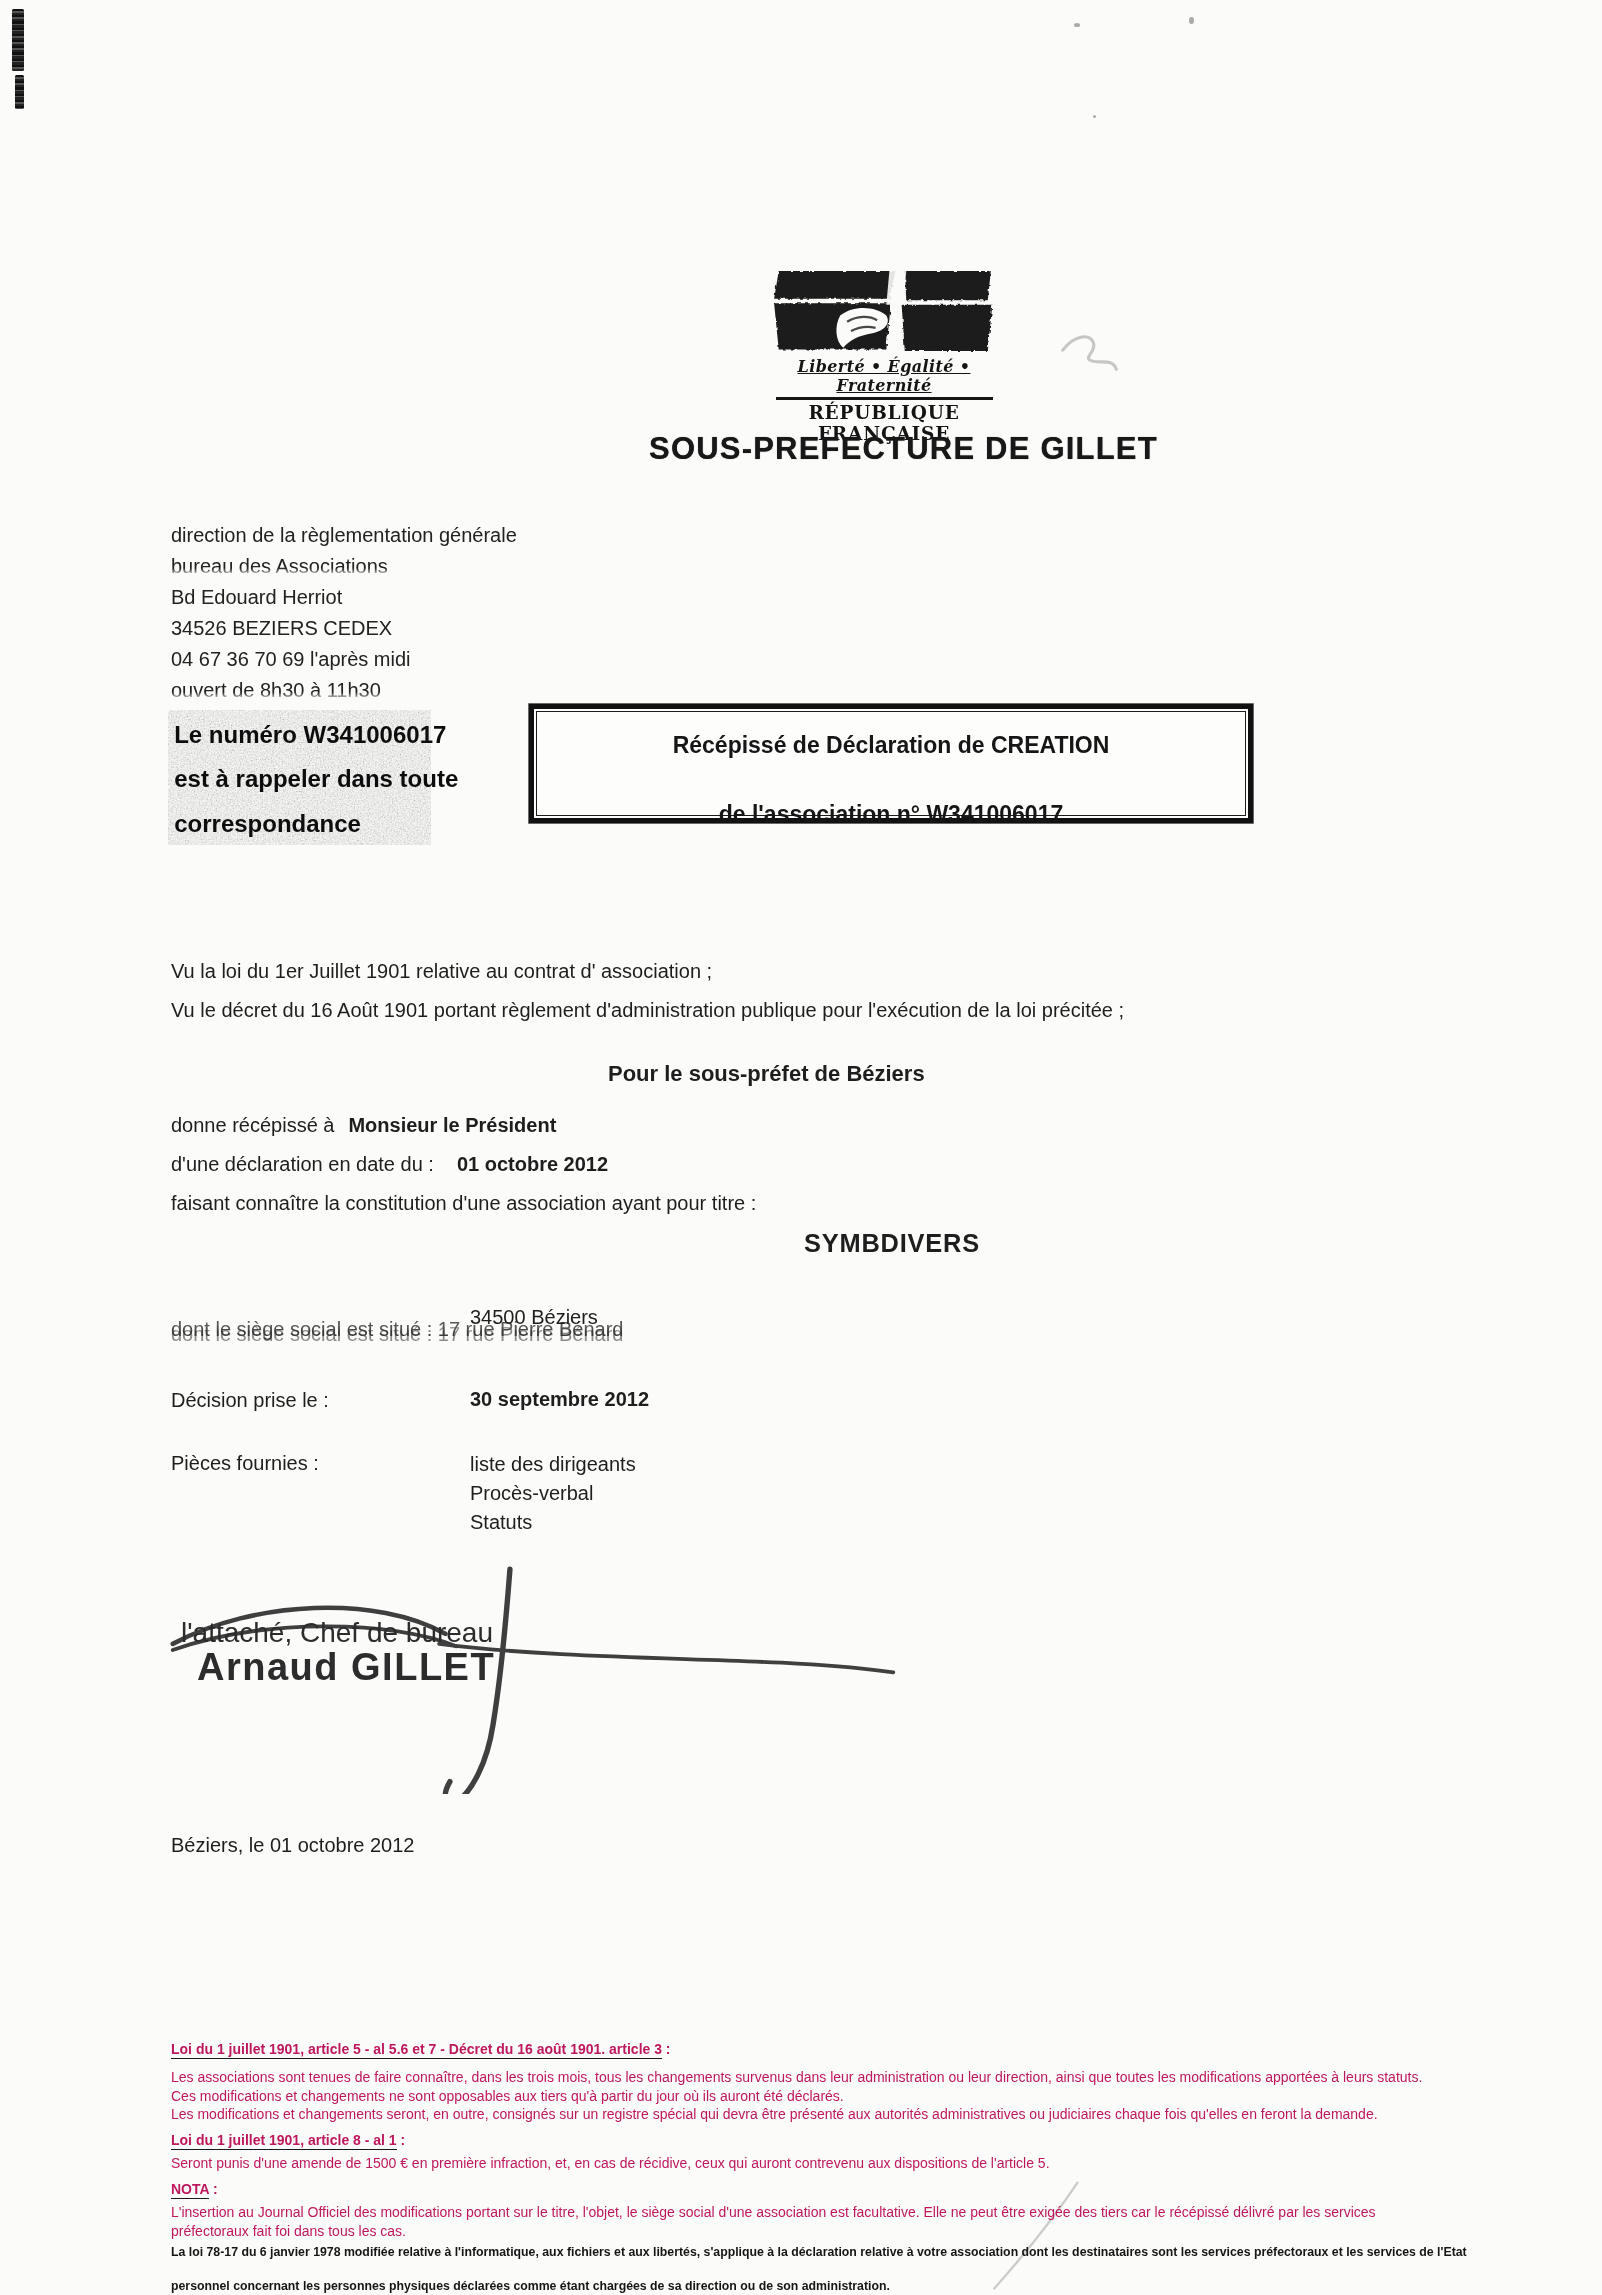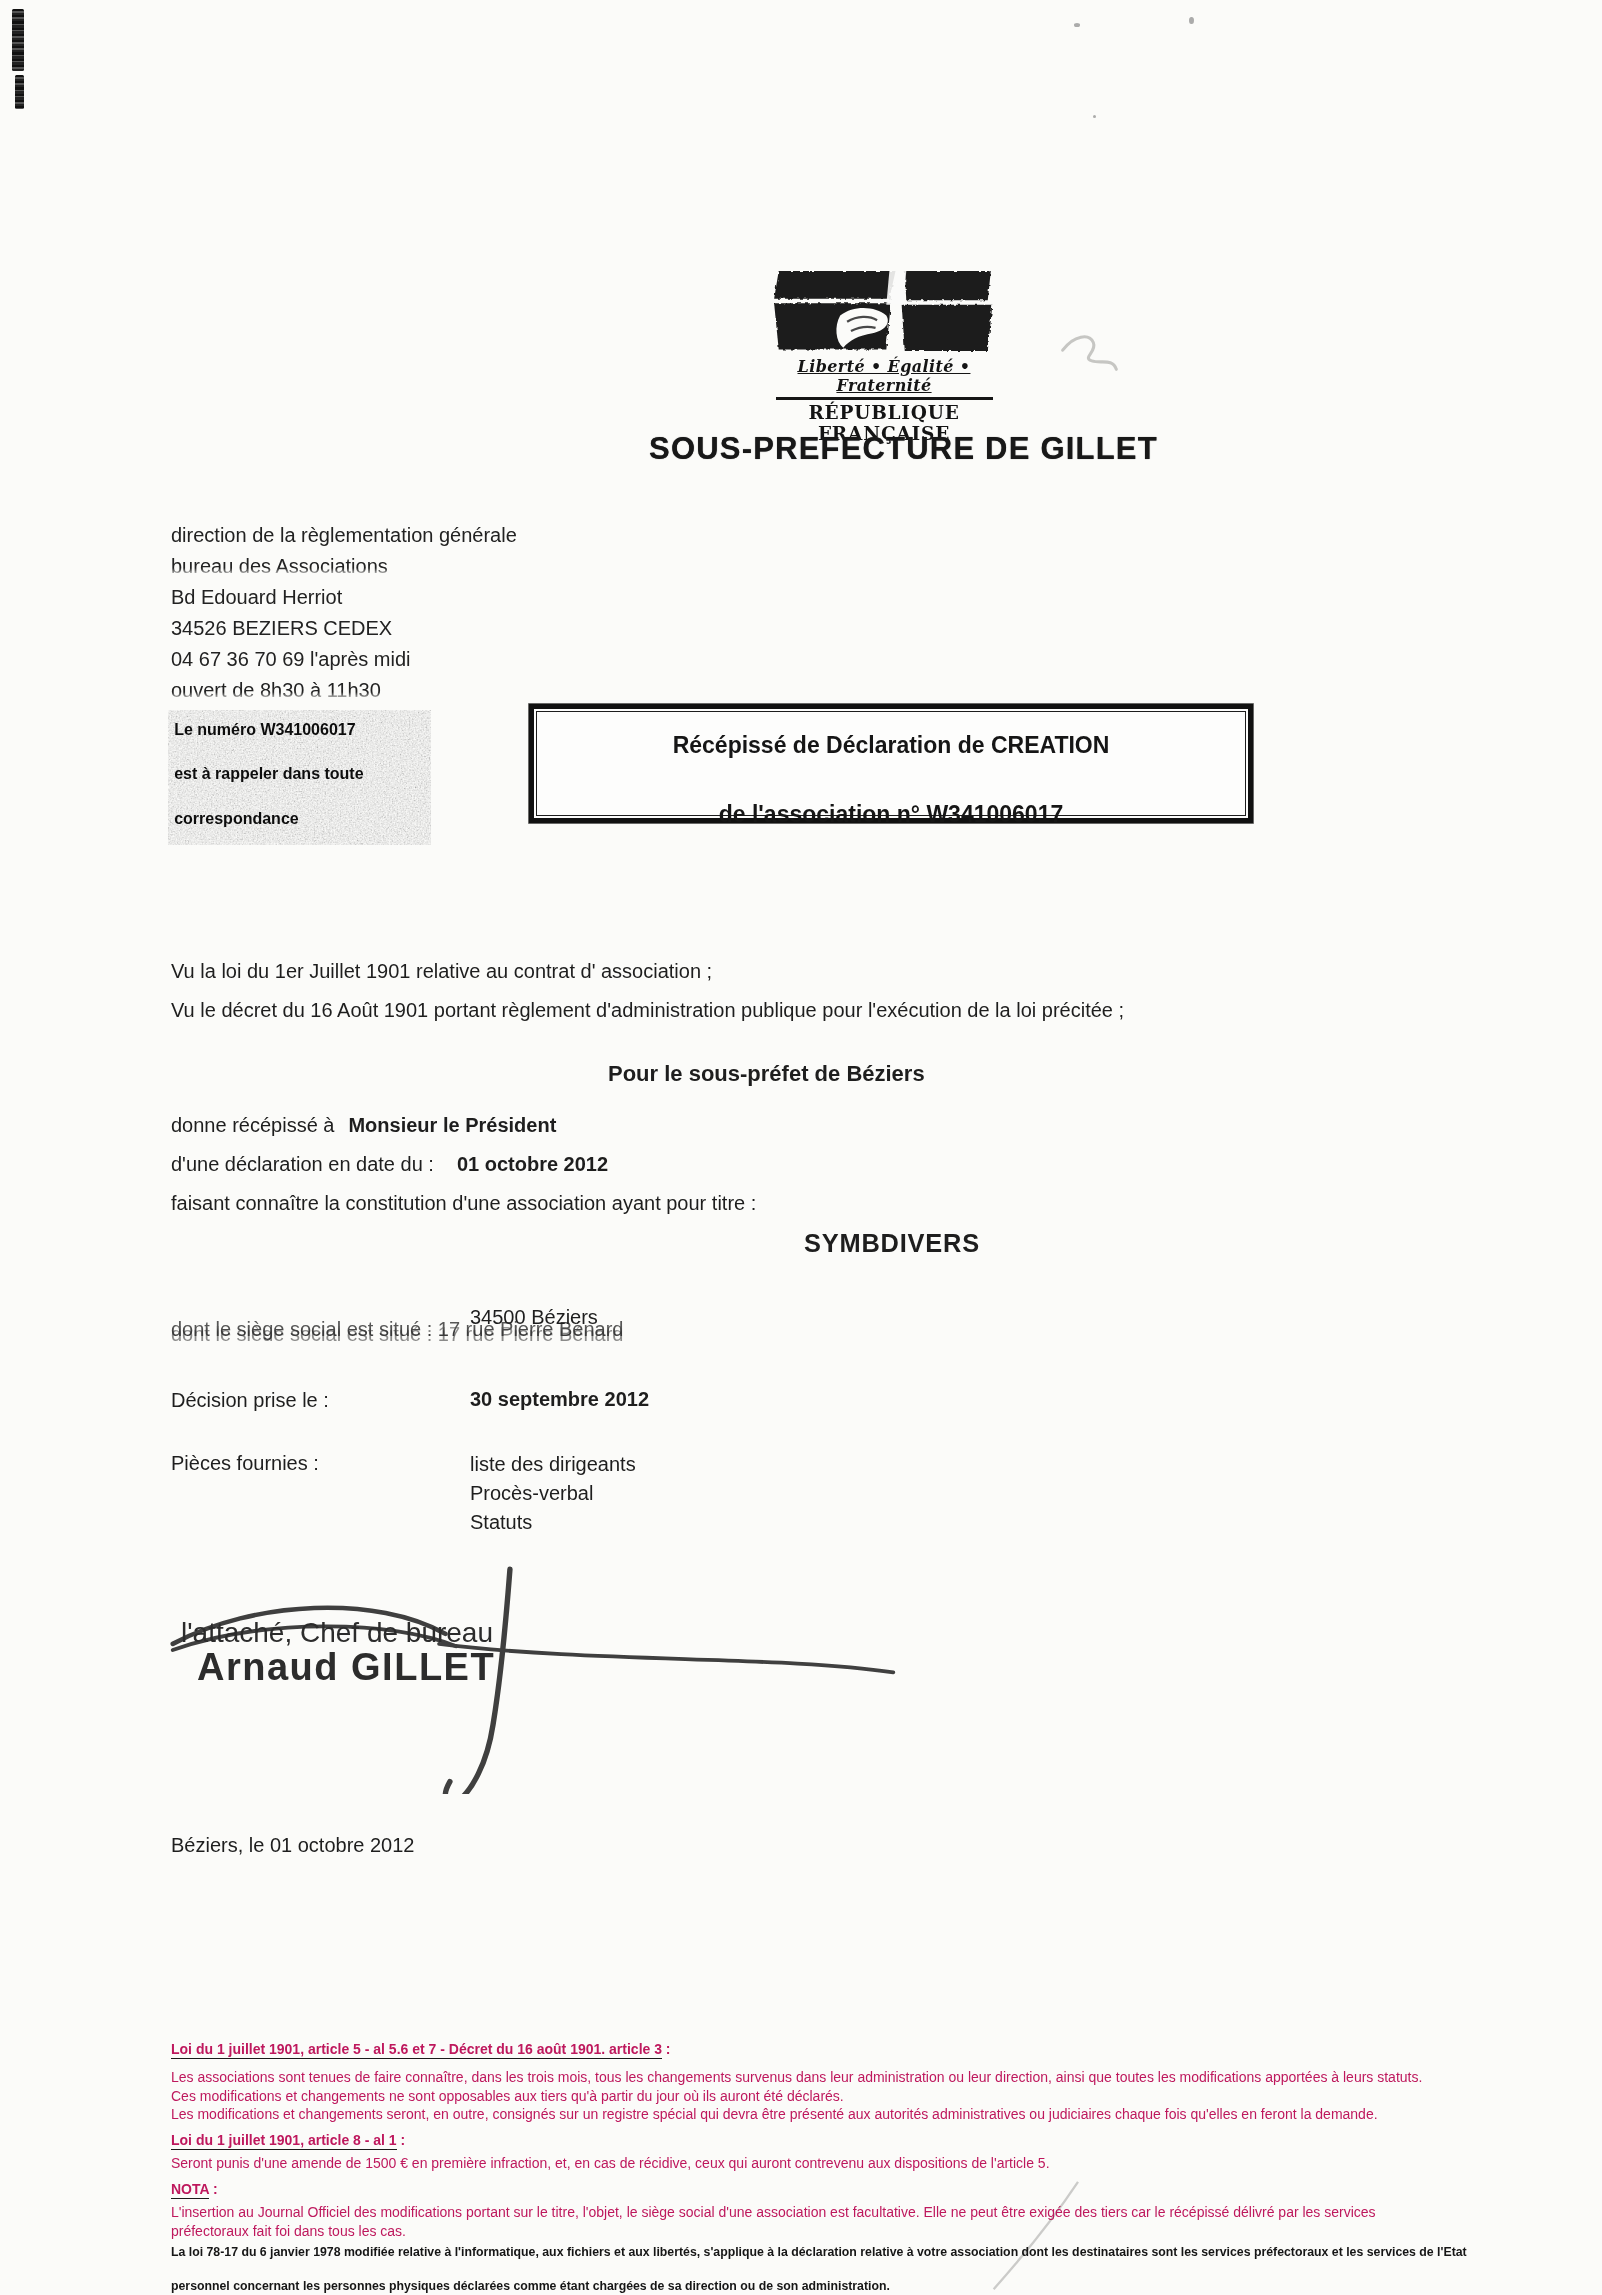--- a/index.html
+++ b/index.html
@@ -40,21 +40,21 @@
   .sender{left:171px;top:520px;font-size:20px;line-height:31px;color:#222;}
   .sender .cutline{
     -webkit-mask-image:linear-gradient(180deg,#000 55%,rgba(0,0,0,0.25) 75%,rgba(0,0,0,0.05) 100%);
     mask-image:linear-gradient(180deg,#000 55%,rgba(0,0,0,0.25) 75%,rgba(0,0,0,0.05) 100%);
     filter:blur(0.3px);
   }
 
   
   .stamp-box{left:168px;top:710px;width:263px;height:135px;}
   .stamp-box svg.noise{position:absolute;left:0;top:0;}
-  .stamp-line{position:absolute;left:6.2px;font-size:16px;font-weight:600;color:#0d0d0d;filter:blur(0.3px);white-space:nowrap;}
+  .stamp-line{position:absolute;left:6.2px;font-size:24px;font-weight:600;color:#0d0d0d;filter:blur(0.3px);white-space:nowrap;}
 
   
   .receipt-box{
     left:529px;top:704px;width:724px;height:119px;
     border:5.4px solid #111;box-sizing:border-box;background:#fdfdfc;
     box-shadow:0 0 0 0.8px #444;
   }
   .receipt-inner{
     position:absolute;left:2.3px;top:2.3px;right:2.3px;bottom:2.3px;
     border:1.5px solid #1d1d1d;text-align:center;

